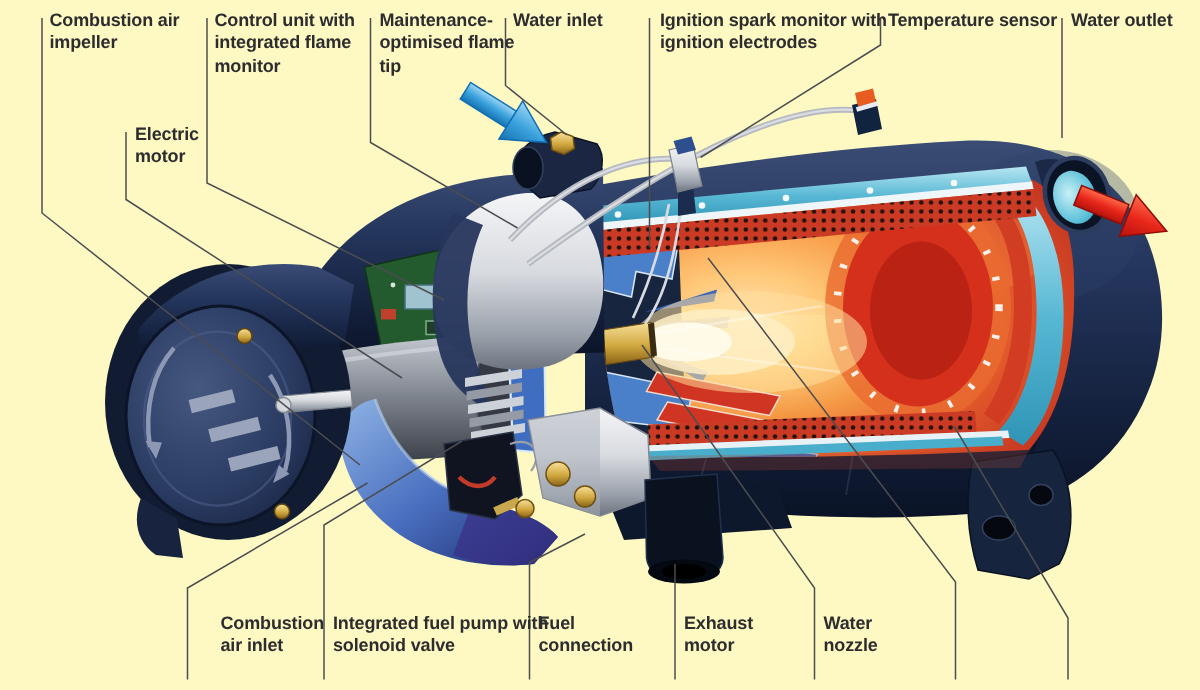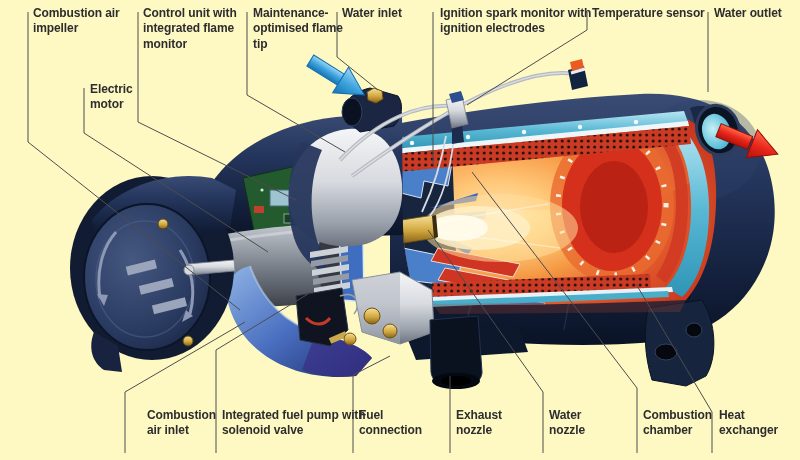--- a/index.html
+++ b/index.html
@@ -325,18 +325,16 @@
 <div class="label" id="l2">Electric motor</div>
 <div class="label" id="l3">Control unit with integrated flame monitor</div>
 <div class="label" id="l4">Maintenance-optimised flame tip</div>
 <div class="label nowrap" id="l5">Water inlet</div>
 <div class="label" id="l6">Ignition spark monitor with ignition electrodes</div>
 <div class="label nowrap" id="l7">Temperature sensor</div>
 <div class="label nowrap" id="l8">Water outlet</div>
 <div class="label" id="l9">Combustion air inlet</div>
 <div class="label" id="l10">Integrated fuel pump with solenoid valve</div>
 <div class="label" id="l11">Fuel connection</div>
-<div class="label" id="l12">Exhaust nozzle</div>
+<div class="label" id="l12">Exhaust motor</div>
 <div class="label" id="l13">Water nozzle</div>
-<div class="label" id="l14">Combustion chamber</div>
-<div class="label" id="l15">Heat exchanger</div>
 
 </div>
 
 </body></html>

